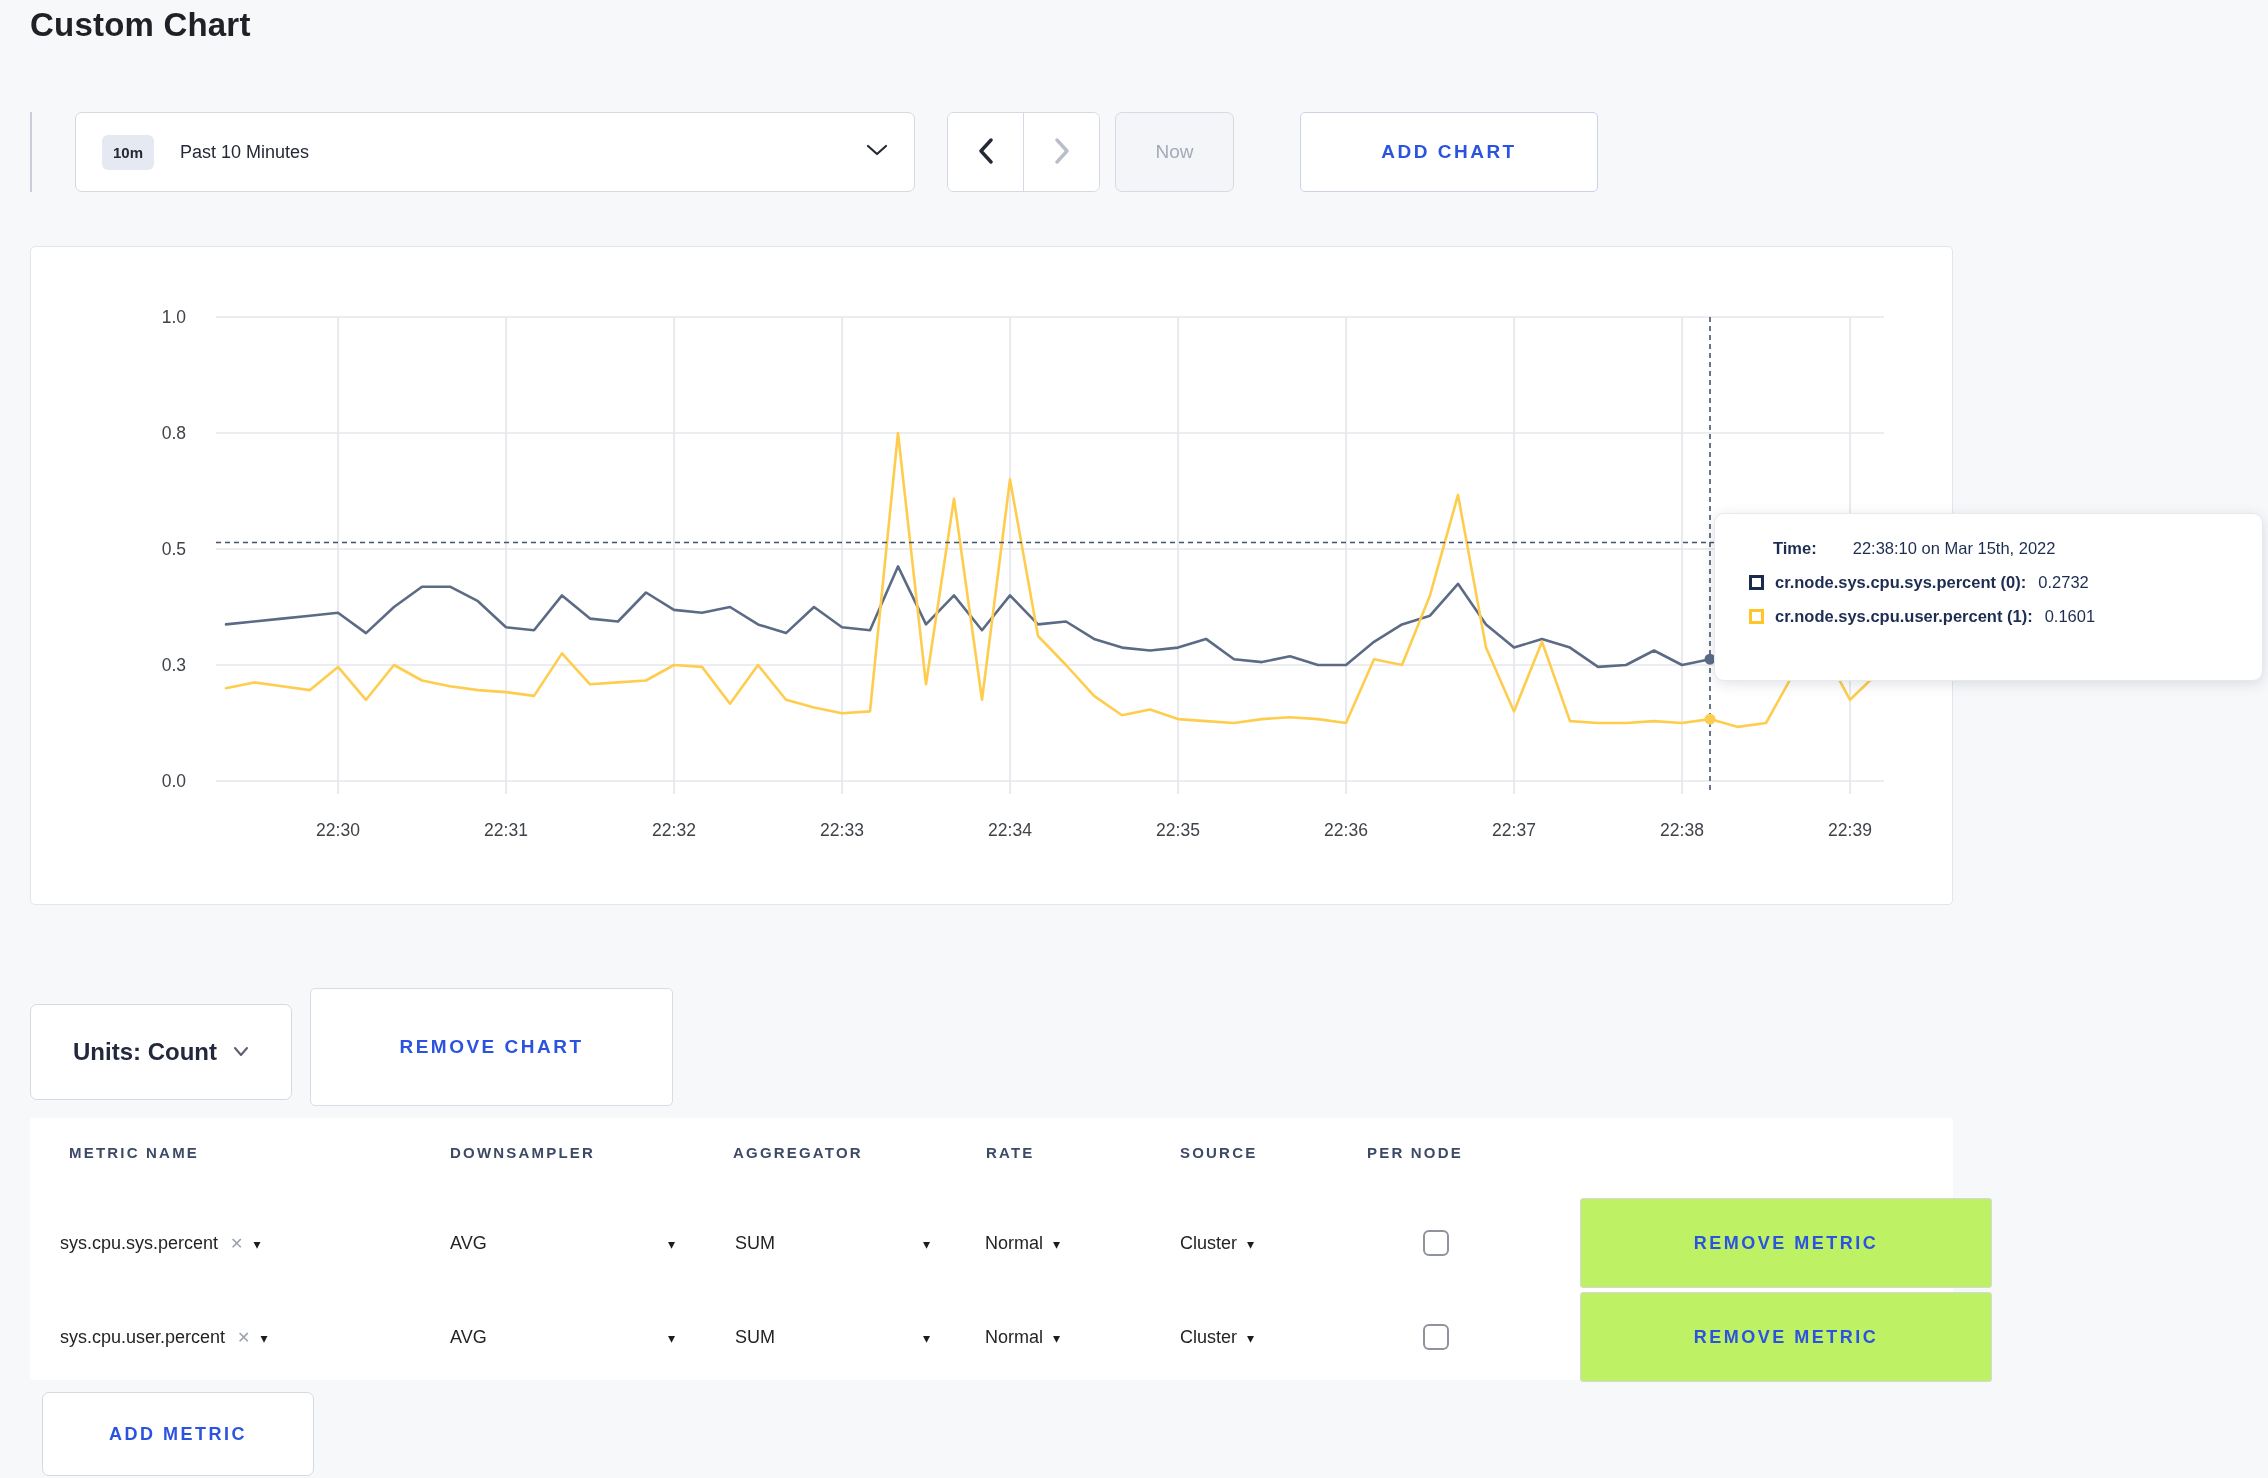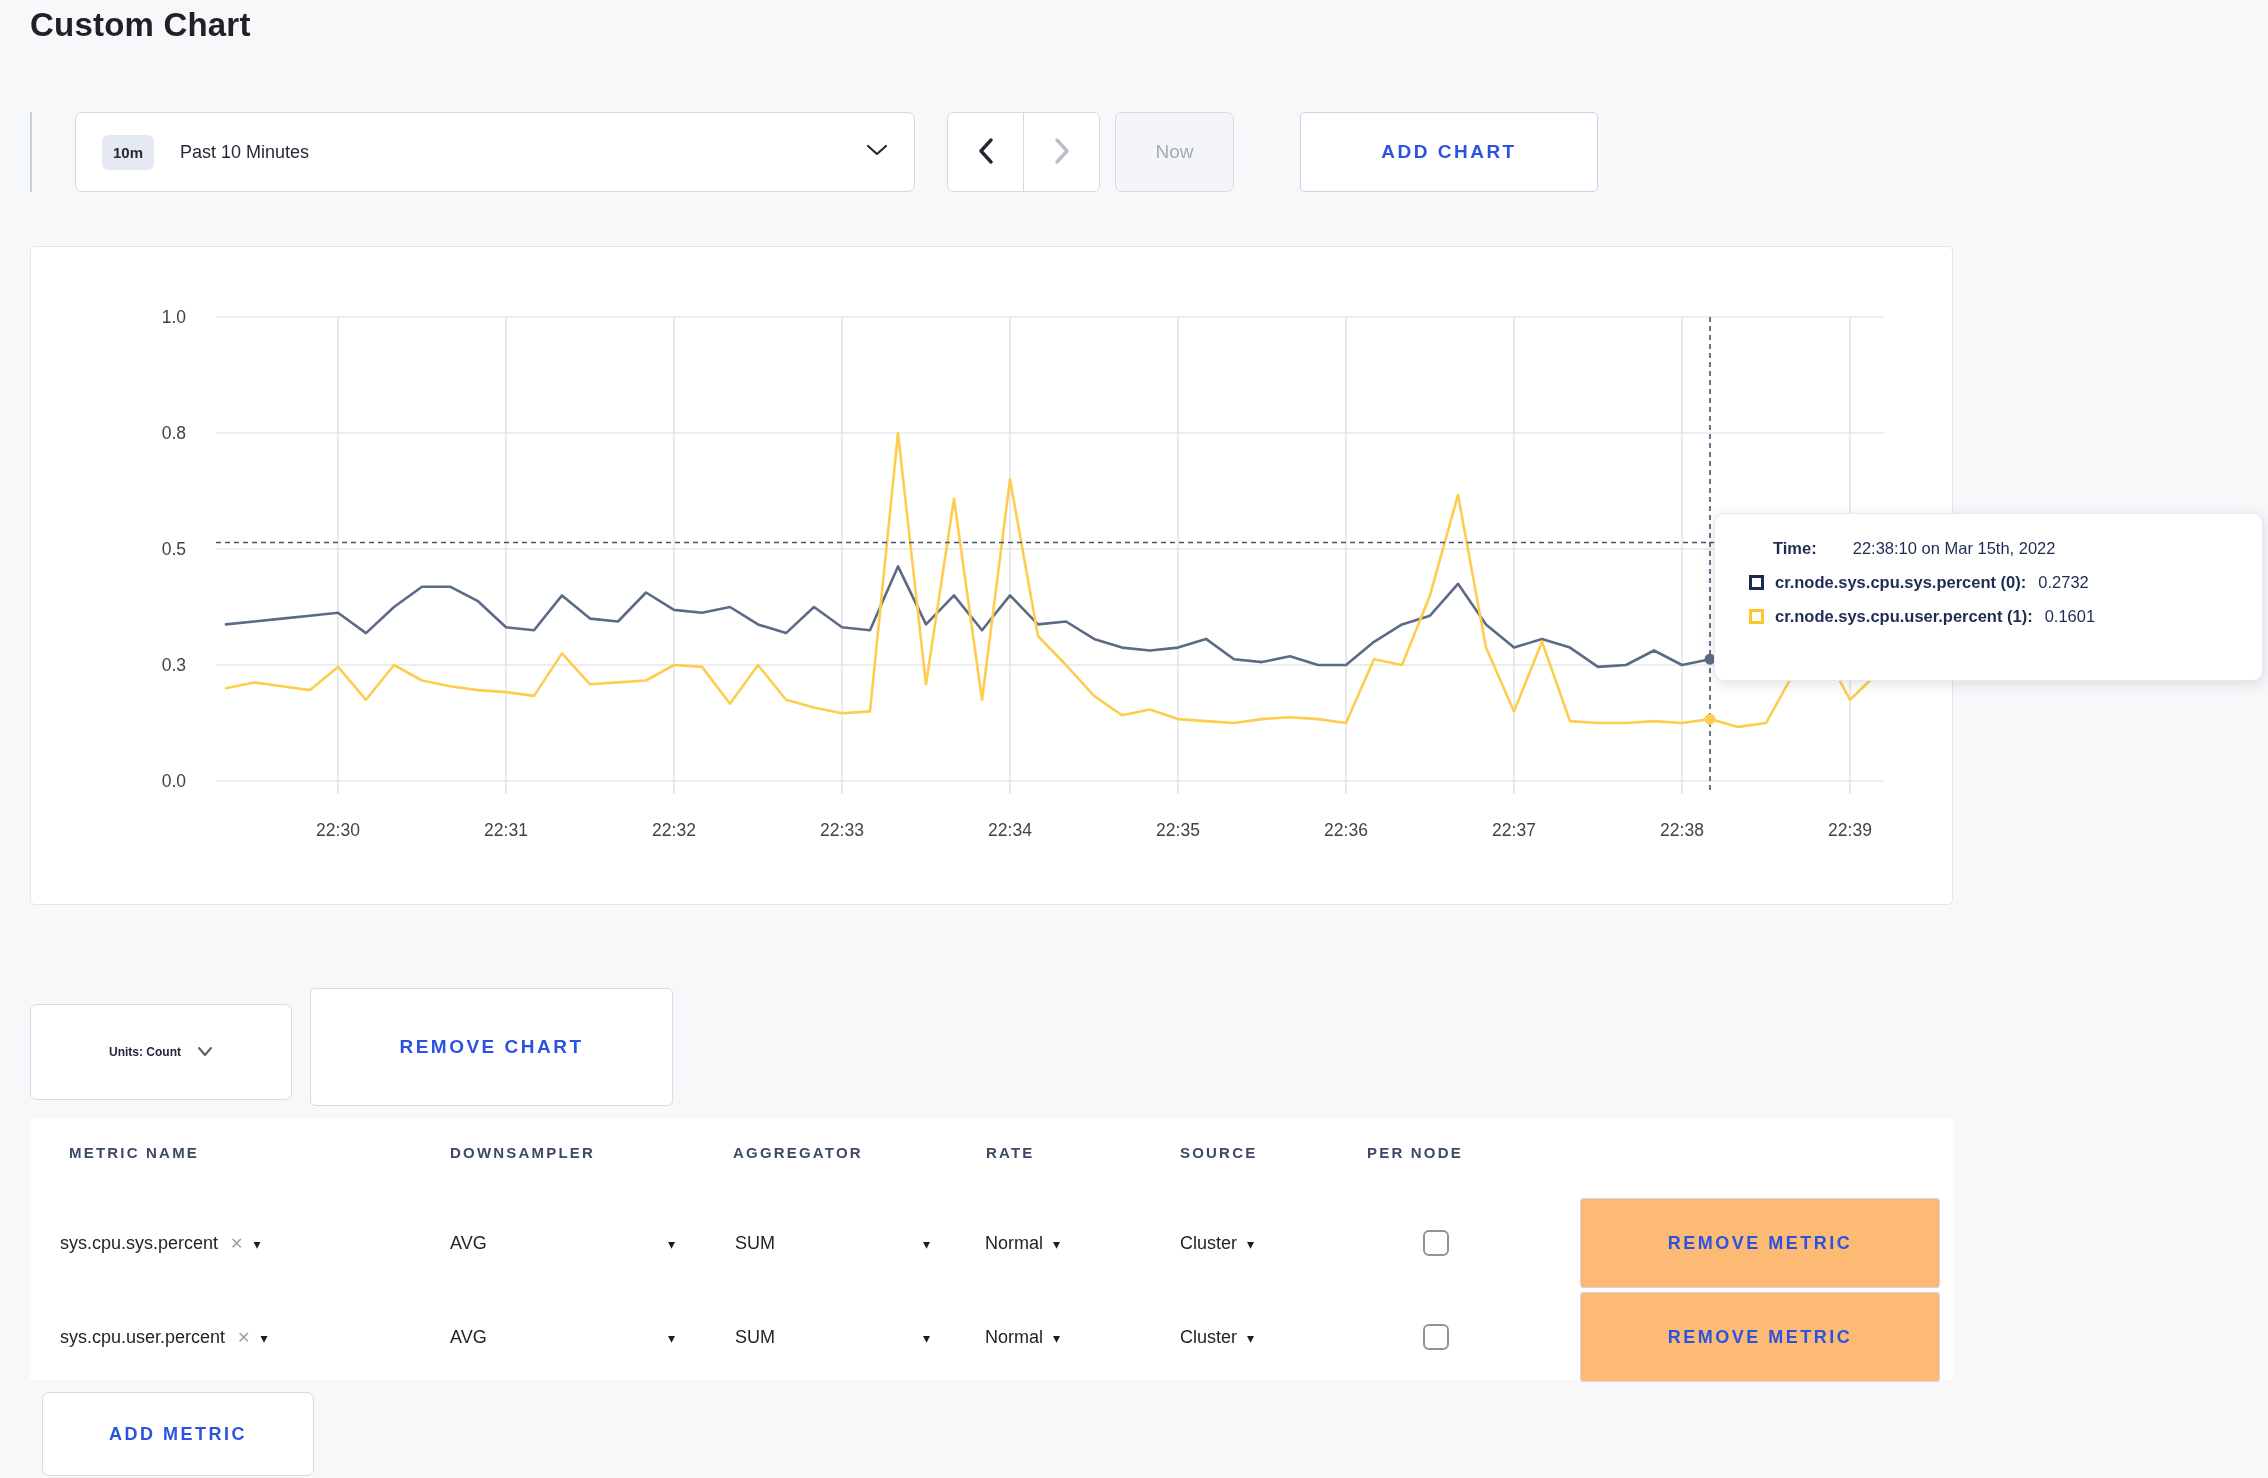--- a/index.html
+++ b/index.html
@@ -69,21 +69,21 @@
   .tt-label { font-weight:700; }
   .tt-val { margin-left:12px; }
   .swatch { width:15px; height:15px; border:3.5px solid #000; background:#fff; margin-right:11px; flex:none; }
 
   
   .units-select {
     left:30px; top:1004px; width:262px; height:96px;
     background:#fff; border:1.5px solid #d5d9e1; border-radius:7px;
     display:flex; align-items:center; justify-content:center; gap:16px; cursor:pointer;
   }
-  .units-label { font-size:12px; font-weight:700; color:#23283d; }
+  .units-label { font-size:24px; font-weight:700; color:#23283d; }
   .remove-chart-btn {
     left:310px; top:988px; width:363px; height:118px;
     background:#fff; border:1.5px solid #d9dce6; border-radius:5px;
     color:#2b53e0; font-size:19px; font-weight:600; letter-spacing:2.5px;
     display:flex; align-items:center; justify-content:center; cursor:pointer;
   }
 
   
   .table-card {
     left:30px; top:1118px; width:1923px; height:262px;
@@ -96,22 +96,22 @@
   .trow { position:absolute; left:0; width:100%; height:94px; }
   .cell { position:absolute; top:50%; transform:translateY(-50%); display:flex; align-items:center; font-size:18px; color:#242424; white-space:nowrap; }
   .caret { font-size:14px; color:#1c1c1c; margin-left:10px; cursor:pointer; }
   .xicon { color:#9aa1ab; font-size:16px; margin-left:12px; cursor:pointer; }
   .spread { justify-content:space-between; }
   .checkbox {
     position:absolute; top:50%; transform:translateY(-50%); left:1393px;
     width:26px; height:26px; background:#fff; border:2px solid #8f939c; border-radius:6px; cursor:pointer;
   }
   .remove-metric-btn {
-    position:absolute; left:1550px; top:2px; width:360px; height:90px;
-    background:#fdba74; border:1.5px solid #d4d7e2; border-radius:3px;
+    position:absolute; left:1550px; top:2px; width:412px; height:90px;
+    background:#bef264; border:1.5px solid #d4d7e2; border-radius:3px;
     color:#2b53e0; font-size:18px; font-weight:600; letter-spacing:2.5px;
     display:flex; align-items:center; justify-content:center; cursor:pointer;
   }
   .add-metric-btn {
     left:42px; top:1392px; width:272px; height:84px;
     background:#fff; border:1.5px solid #d5d9e1; border-radius:7px;
     color:#2b53e0; font-size:18px; font-weight:600; letter-spacing:2.5px;
     display:flex; align-items:center; justify-content:center; cursor:pointer;
   }
 </style>

